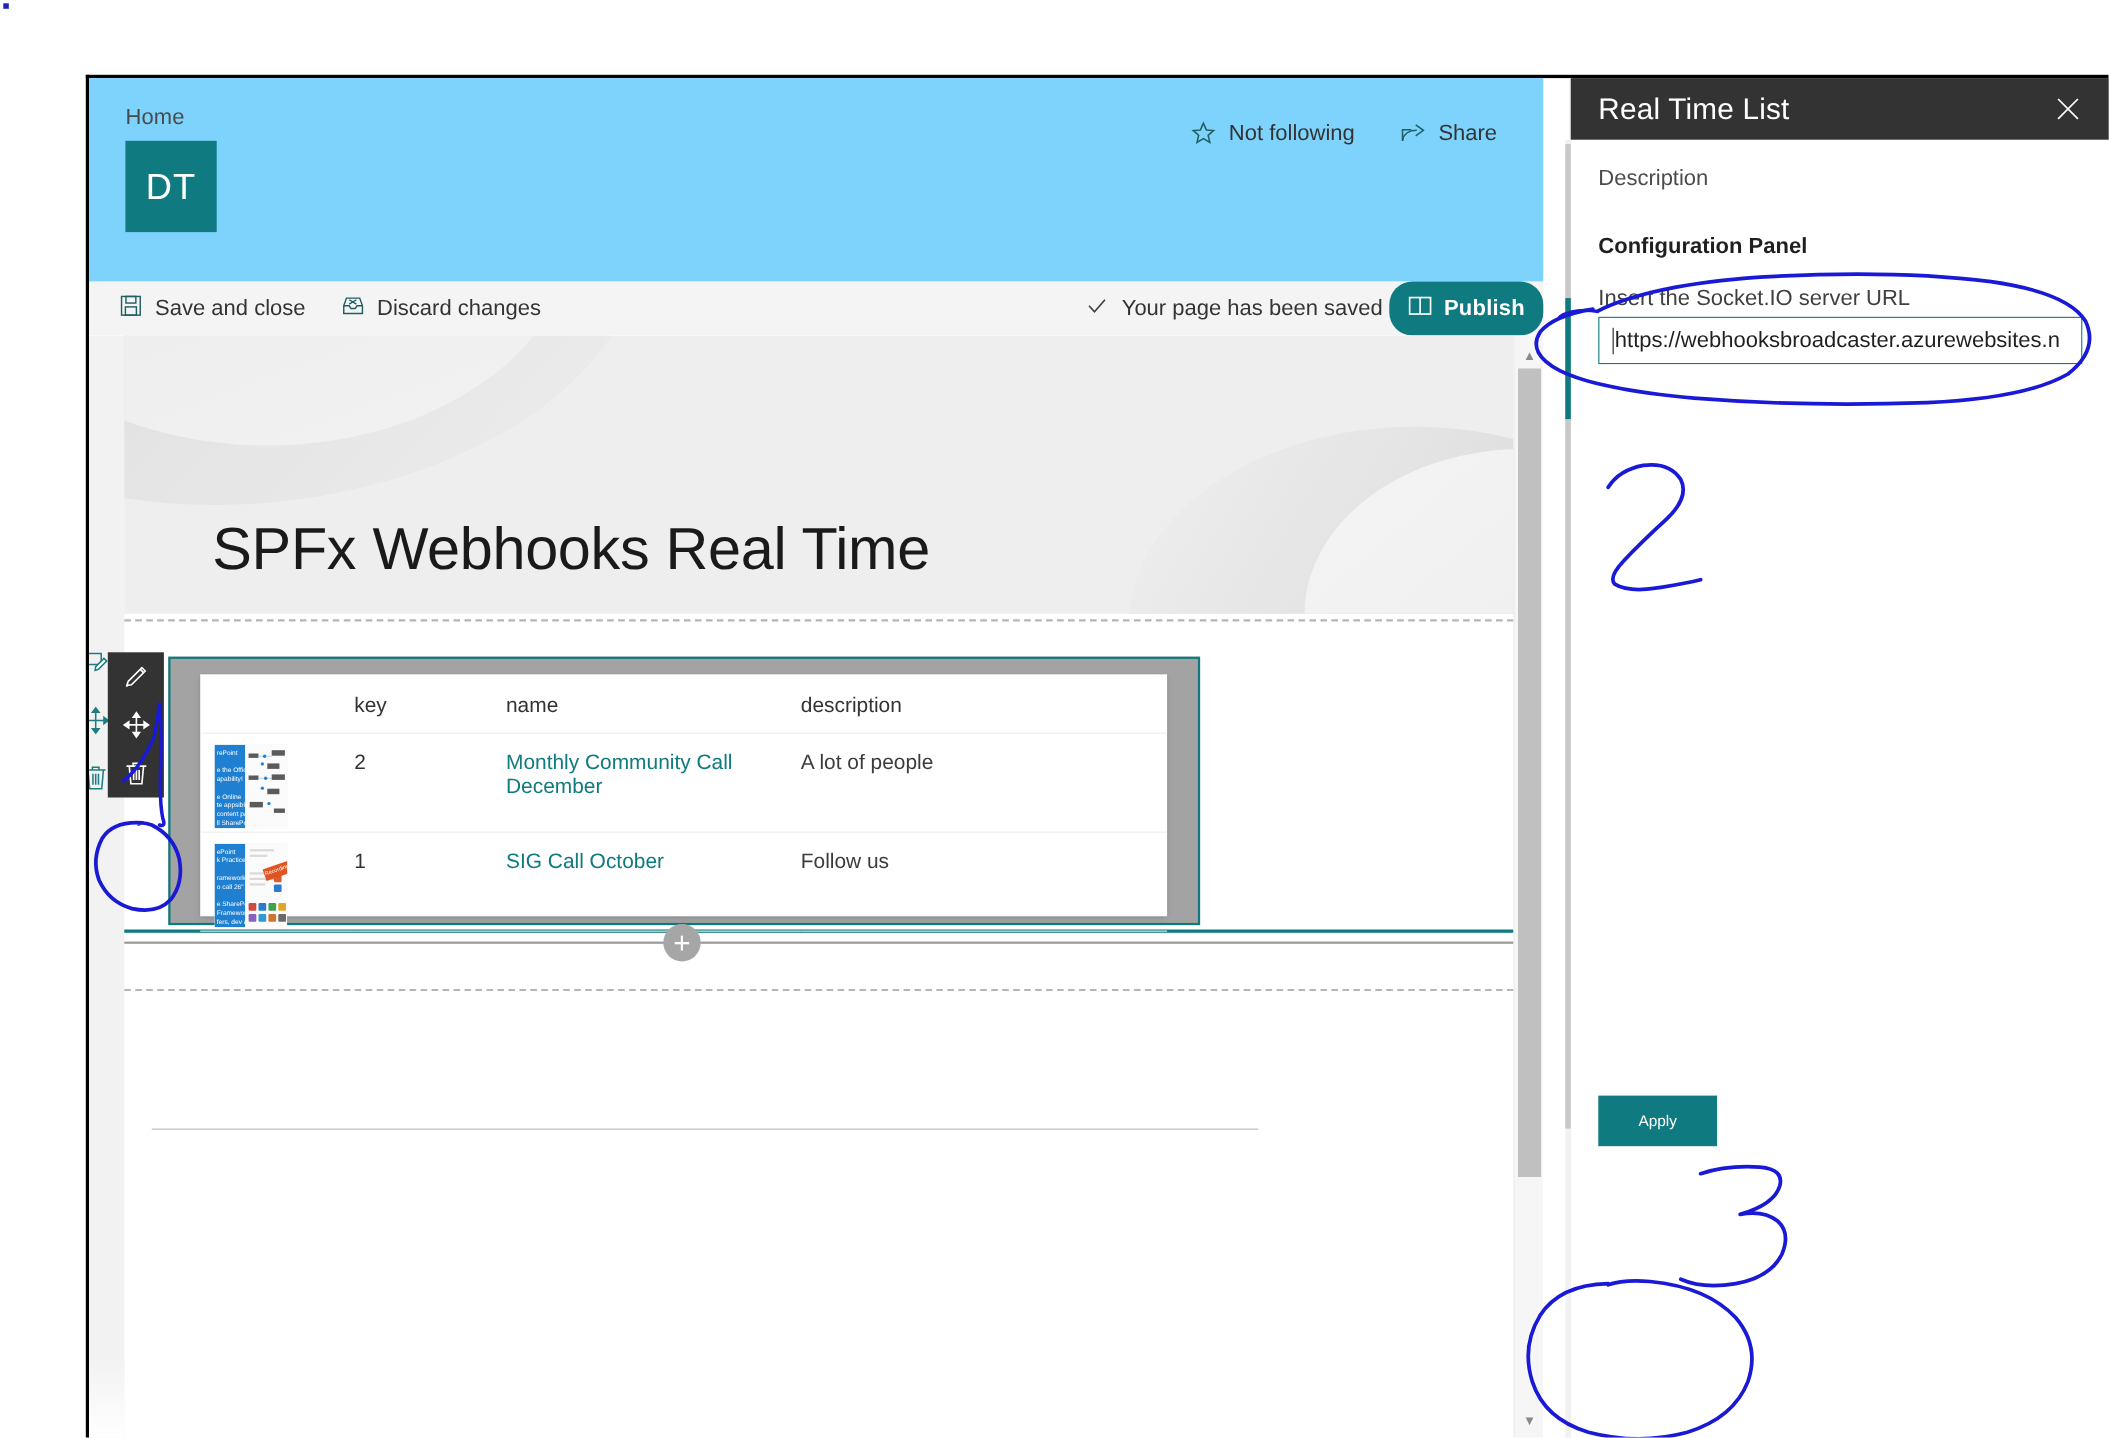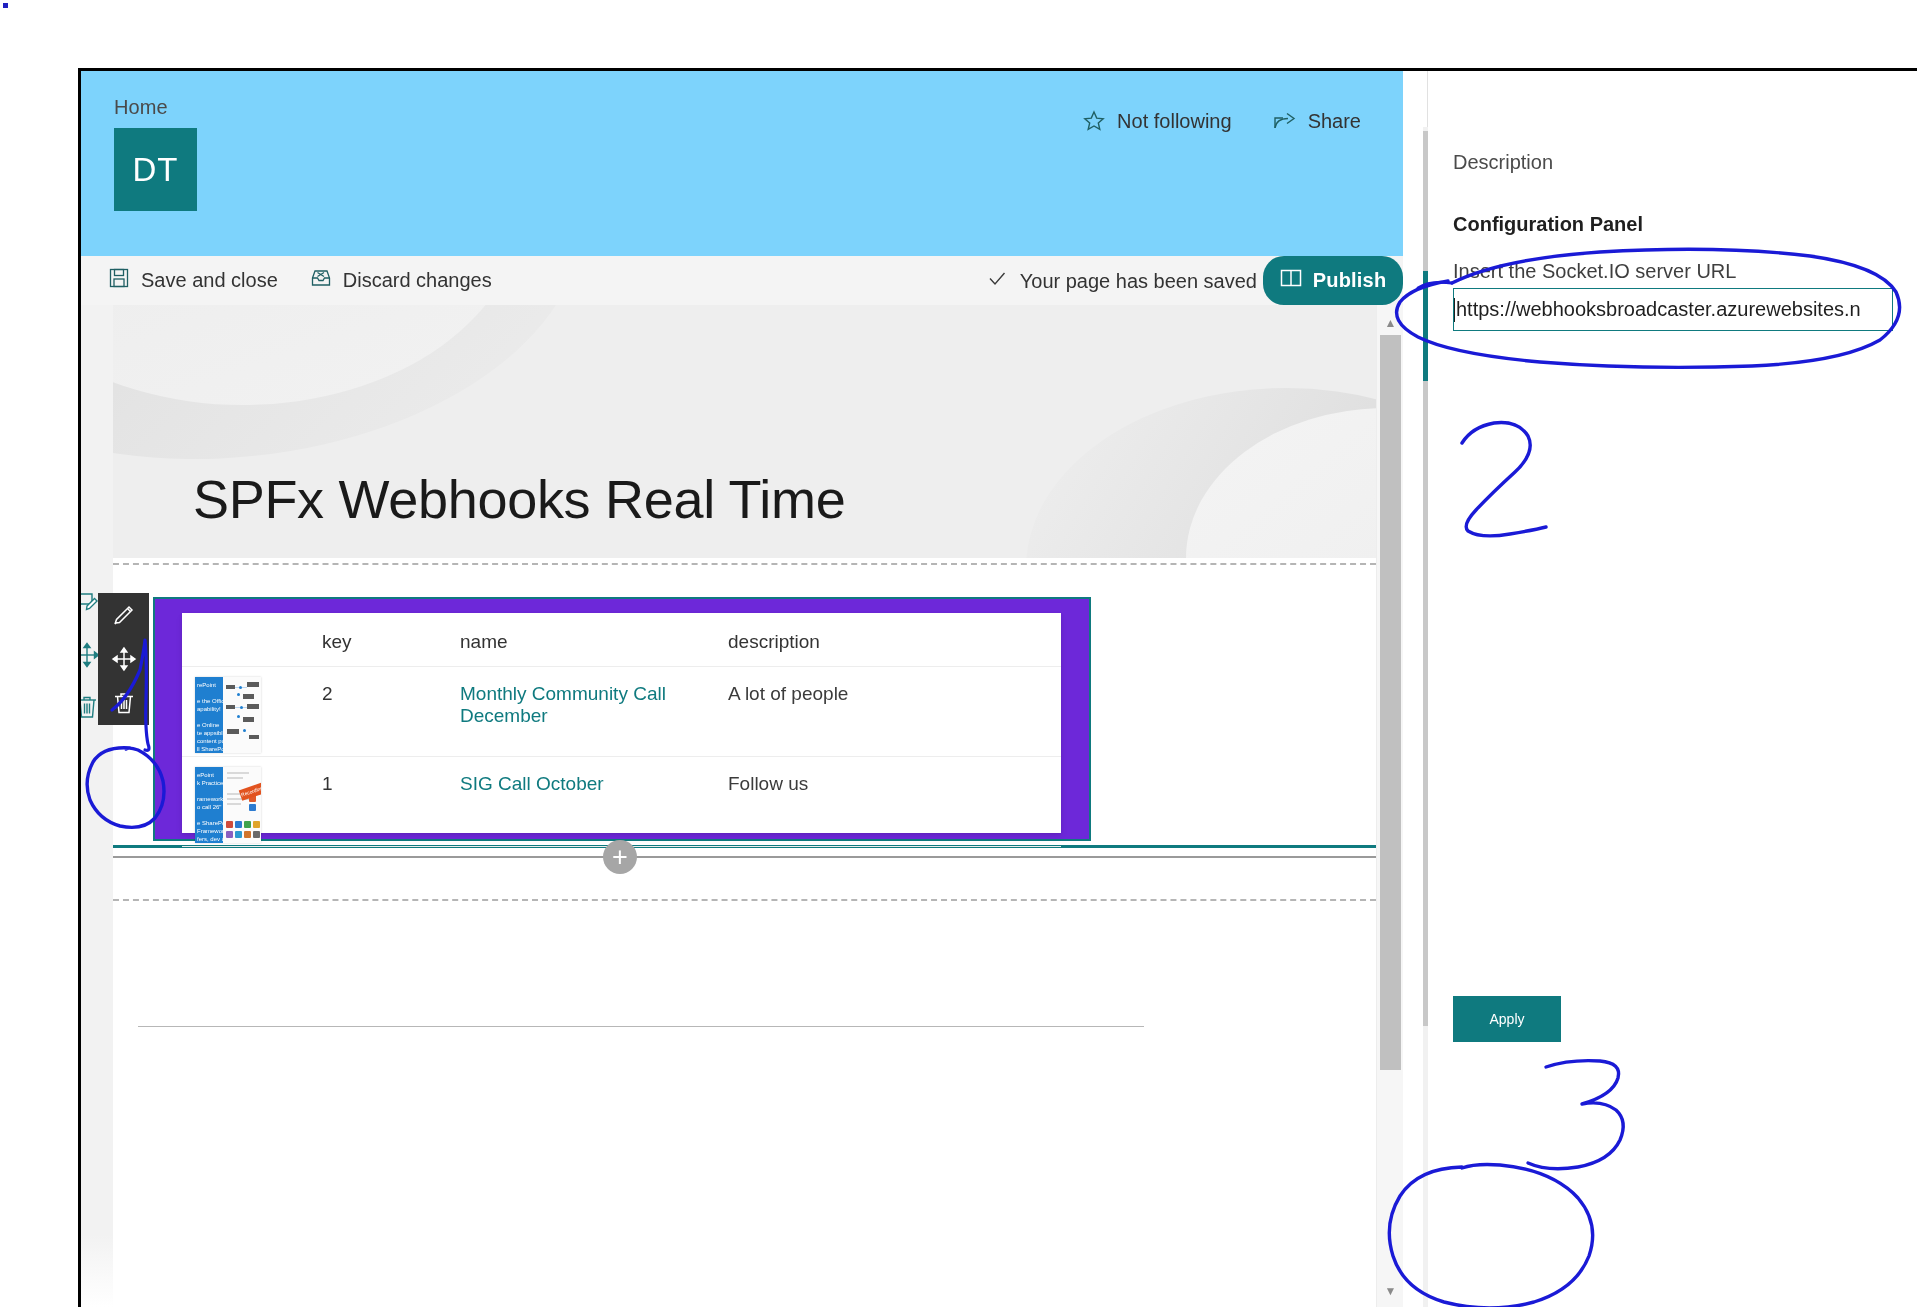--- a/index.html
+++ b/index.html
@@ -203,21 +203,21 @@
     z-index: 6;
   }
   .rail-icon { width: 30px; height: 30px; display: flex; align-items: center; justify-content: center; }
 
   
   .webpart {
     position: absolute;
     left: 72px; top: 292px;
     width: 938px; height: 244px;
     border: 2px solid #0f7a7f;
-    background: #6d28d9;
+    background: #a3a3a3;
     z-index: 8;
   }
   .webpart-inner {
     position: absolute;
     left: 27px; top: 14px; right: 28px; bottom: 6px;
     background: #ffffff;
     box-shadow: 0 1px 3px rgba(0,0,0,.10), 0 4px 8px rgba(0,0,0,.06);
   }
   table.rt-table { width: 100%; border-collapse: collapse; }
   table.rt-table th {
@@ -353,21 +353,21 @@
   }
   .field-label {
     position: absolute; left: 25px; top: 189px;
     font-size: 20px; color: #3f3f3f;
   }
   .url-input {
     position: absolute; left: 25px; top: 217px;
     width: 440px; height: 43px;
     border: 1px solid #0f7a7f;
     background: #ffffff;
-    padding: 0 0;
+    padding: 0 12px;
     font-size: 20px; color: #1f1f1f;
     font-family: "Liberation Sans", sans-serif;
     overflow: hidden; white-space: nowrap;
     display: flex; align-items: center;
   }
   .caret {
     display: inline-block;
     width: 1px; height: 24px;
     background: #1f1f1f;
     margin-right: 1px;
@@ -642,20 +642,29 @@
       <div class="sb-thumb"></div>
       <div class="sb-arrow down">▼</div>
     </div>
   </div>
 
   <div class="pane">
     <div class="pane-scroll-track"></div>
     <div class="pane-scroll-thumb"></div>
     <div class="pane-left-accent"></div>
 
+    <div class="pane-header">
+      <div class="pane-title">Real Time List</div>
+      <div class="pane-close">
+        <svg width="26" height="26" viewBox="0 0 26 26" fill="none" stroke="#ffffff" stroke-width="1.6">
+          <line x1="4" y1="4" x2="22" y2="22"></line>
+          <line x1="22" y1="4" x2="4" y2="22"></line>
+        </svg>
+      </div>
+    </div>
 
     <div class="pane-desc">Description</div>
     <div class="pane-section-title">Configuration Panel</div>
     <div class="field-label">Insert the Socket.IO server URL</div>
     <div class="url-input">
       <span class="caret"></span>
         <span title="Insert the Socket.IO server URL">https://webhooksbroadcaster.azurewebsites.n</span>
     </div>
     <div class="apply-btn">Apply</div>
   </div>

